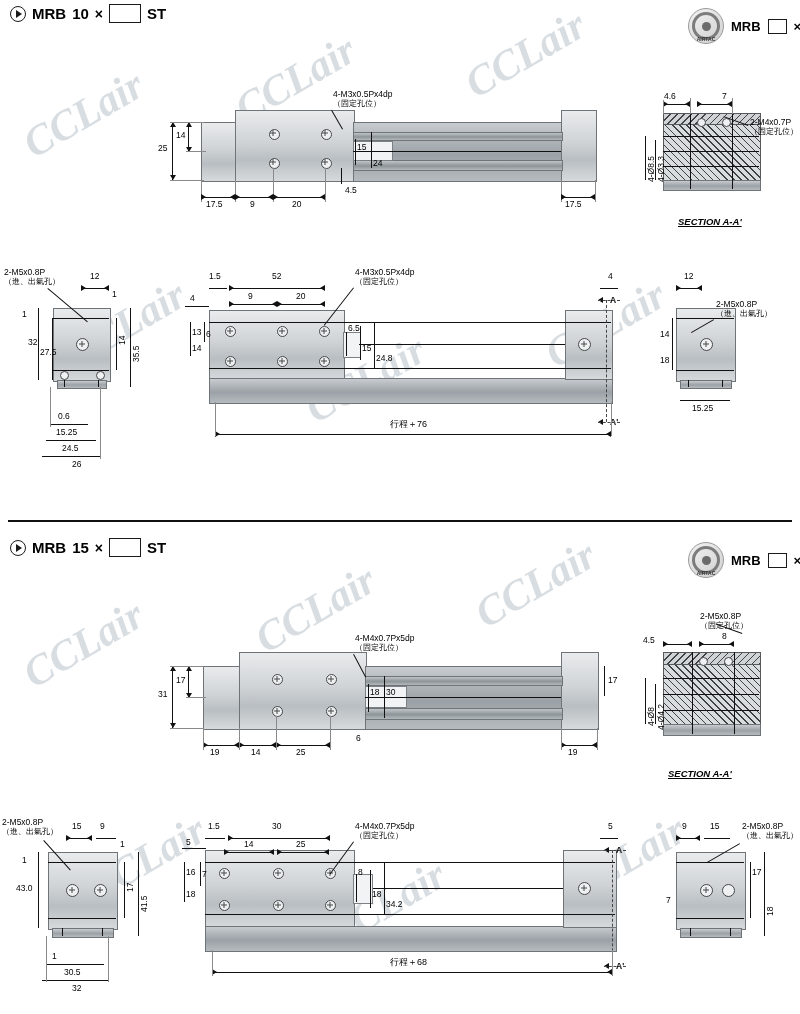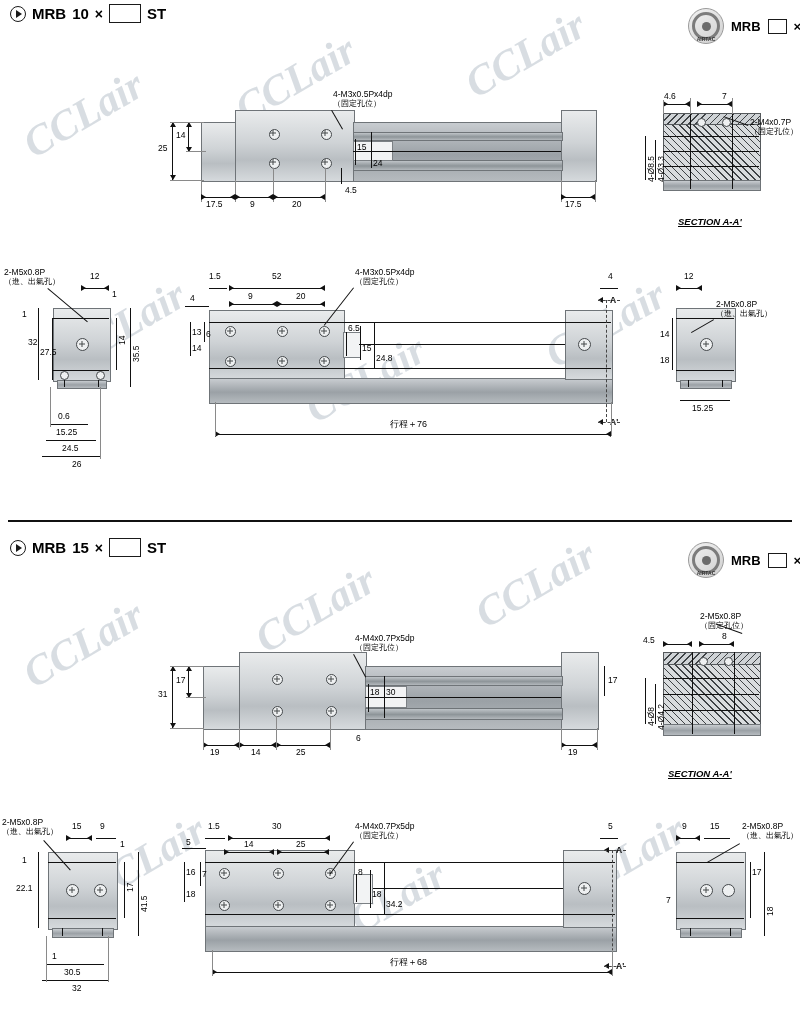--- a/index.html
+++ b/index.html
@@ -493,21 +493,21 @@
   <div class="lead" style="left:44px;top:840px;width:40px;transform:rotate(48deg);"></div>
 
   <div class="dim" style="left:66px;top:838px;width:26px;"></div>
   <div class="arrowR" style="left:66px;top:835px;"></div>
   <div class="arrowL" style="left:87px;top:835px;"></div>
   <div class="t" style="left:72px;top:822px;">15</div>
   <div class="dim" style="left:96px;top:838px;width:20px;"></div>
   <div class="t" style="left:100px;top:822px;">9</div>
   <div class="t" style="left:120px;top:840px;">1</div>
   <div class="t" style="left:22px;top:856px;">1</div>
-  <div class="t" style="left:16px;top:884px;">22.1</div>
+  <div class="t" style="left:16px;top:884px;">43.0</div>
   <div class="t vert" style="left:126px;top:892px;transform:rotate(-90deg);">17</div>
   <div class="t vert" style="left:140px;top:912px;transform:rotate(-90deg);">41.5</div>
   <div class="dimv" style="left:38px;top:852px;height:76px;"></div>
   <div class="dimv" style="left:124px;top:862px;height:56px;"></div>
   <div class="dimv" style="left:138px;top:852px;height:84px;"></div>
   <div class="t" style="left:52px;top:952px;">1</div>
   <div class="t" style="left:64px;top:968px;">30.5</div>
   <div class="t" style="left:72px;top:984px;">32</div>
   <div class="dim" style="left:46px;top:964px;width:58px;"></div>
   <div class="dim" style="left:42px;top:980px;width:66px;"></div>

